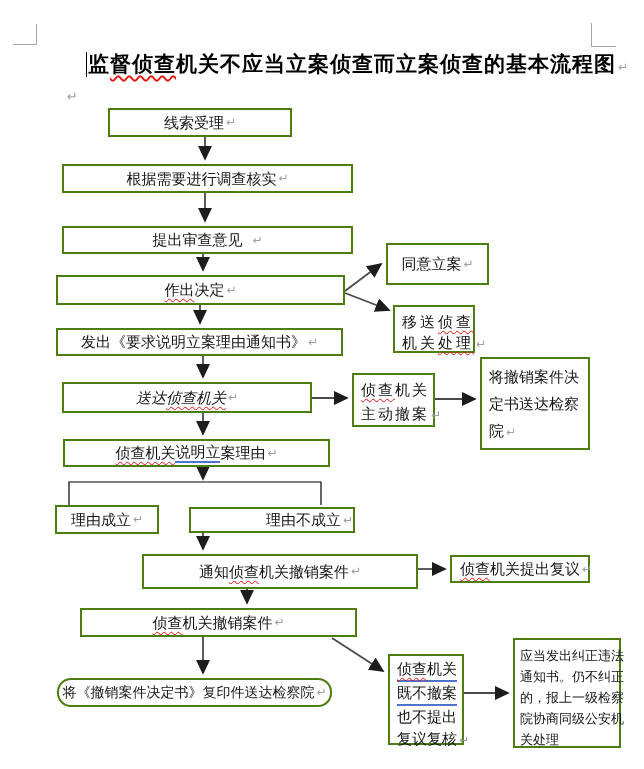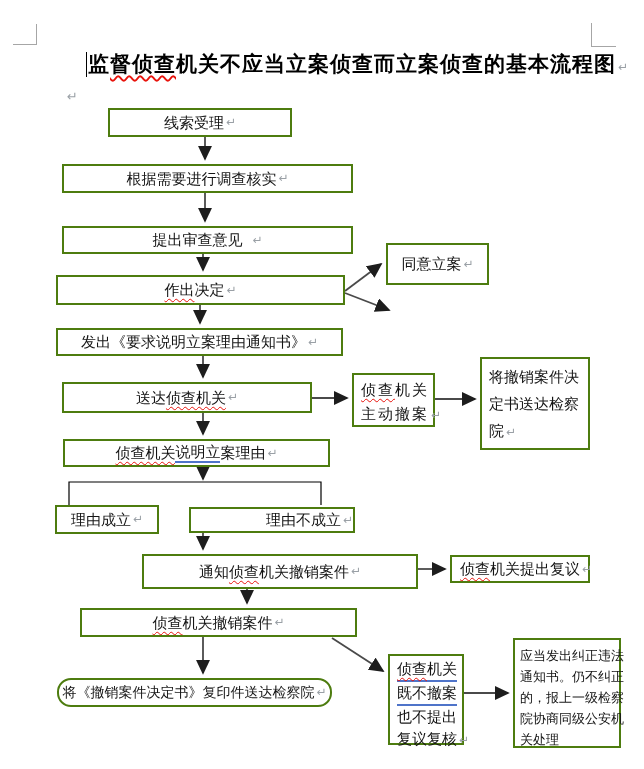--- a/index.html
+++ b/index.html
@@ -94,21 +94,21 @@
       <span class="wavy">作出</span>
       <span>决定</span>
       <span class="pilcrow">↵</span>
     </div>
 
   <div class="fbox" style="left:56px;top:328px;width:287px;height:28px;">
       <span>发出《要求说明立案理由通知书》</span>
       <span class="pilcrow">↵</span>
     </div>
 
-  <div class="fbox" style="left:62px;top:382px;width:250px;height:31px;">
+  <div class="fbox" style="left:62px;top:382px;width:250px;height:31px;font-style:italic;">
       <span>送达</span>
       <span class="wavy">侦查机关</span>
       <span class="pilcrow">↵</span>
     </div>
 
   <div class="fbox" style="left:63px;top:439px;width:267px;height:28px;">
       <span class="wavy">侦查机关</span>
       <span class="gline">说明立</span>
       <span>案理由</span>
       <span class="pilcrow">↵</span>
@@ -146,20 +146,24 @@
   <div class="fbox" style="left:57px;top:678px;width:275px;height:29px;font-size:14px;border-radius:14px;">
       <span>将《撤销案件决定书》复印件送达检察院</span>
       <span class="pilcrow">↵</span>
     </div>
 
   <div class="fbox" style="left:386px;top:243px;width:103px;height:42px;">
       <span>同意立案</span>
       <span class="pilcrow">↵</span>
     </div>
 
+  <div class="fbox multi" style="left:393px;top:305px;width:82px;height:48px;letter-spacing:3px;line-height:21px;">
+    <span><span>移送</span><span class="wavy">侦查</span></span>
+    <span><span>机关</span><span class="wavy">处理</span><span class="pilcrow">↵</span></span>
+  </div>
 
   <div class="fbox multi" style="left:352px;top:373px;width:83px;height:54px;letter-spacing:2px;line-height:24px;padding-top:3px;">
     <span><span class="wavy">侦查</span><span>机关</span></span>
     <span><span>主动撤案</span><span class="pilcrow">↵</span></span>
   </div>
 
   <div class="fbox multi" style="left:480px;top:357px;width:110px;height:93px;line-height:27px;">
     <span>将撤销案件决</span>
     <span>定书送达检察</span>
     <span><span>院</span><span class="pilcrow">↵</span></span>

